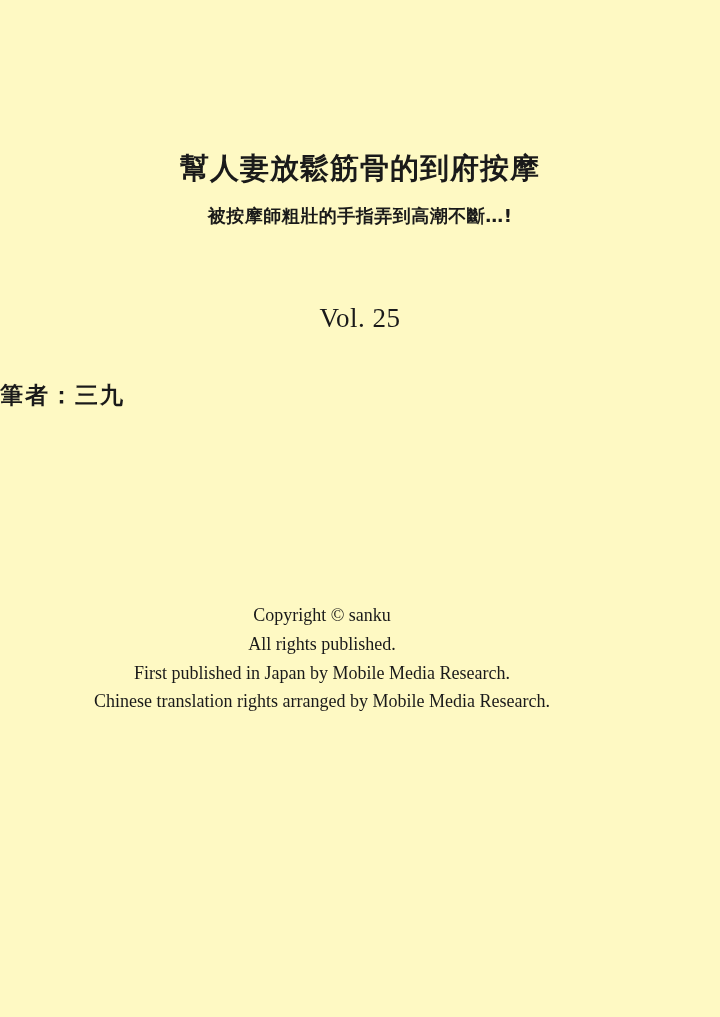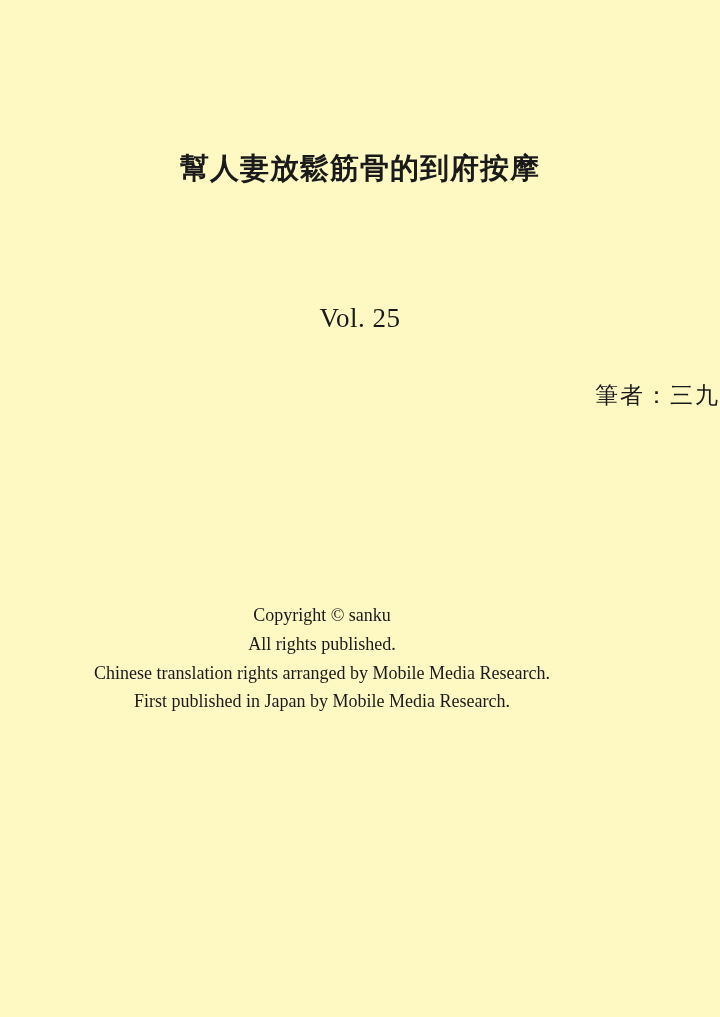--- a/index.html
+++ b/index.html
@@ -53,24 +53,24 @@
     font-size: 27px;
     font-weight: normal;
     color: #1a1a1a;
     letter-spacing: 0.5px;
   }
   .author {
     position: absolute;
     top: 380px;
     left: 0;
     width: 720px;
-    text-align: right;
+    text-align: left;
     font-family: "DejaVu Sans", sans-serif;
     font-size: 23px;
-    font-weight: normal;
+    font-weight: bold;
     color: #1a1a1a;
     letter-spacing: 2px;
   }
   .copyright-block {
     position: absolute;
     top: 601px;
     left: 0;
     width: 644px;
     text-align: center;
     font-family: "Liberation Serif", serif;
@@ -82,26 +82,27 @@
     white-space: nowrap;
   }
 </style>
 </head>
 <body>
 
 <div class="page">
 
   <div class="title-block">
     <div class="main-title">幫人妻放鬆筋骨的到府按摩</div>
+    <div class="sub-title">被按摩師粗壯的手指弄到高潮不斷…!</div>
   </div>
 
   <div class="volume">Vol. 25</div>
 
   <div class="author">筆者：三九</div>
 
   <div class="copyright-block">
     <div>Copyright © sanku</div>
     <div>All rights published.</div>
+    <div>First published in Japan by Mobile Media Research.</div>
     <div>Chinese translation rights arranged by Mobile Media Research.</div>
-    <div>First published in Japan by Mobile Media Research.</div>
   </div>
 
 </div>
 
 </body></html>

